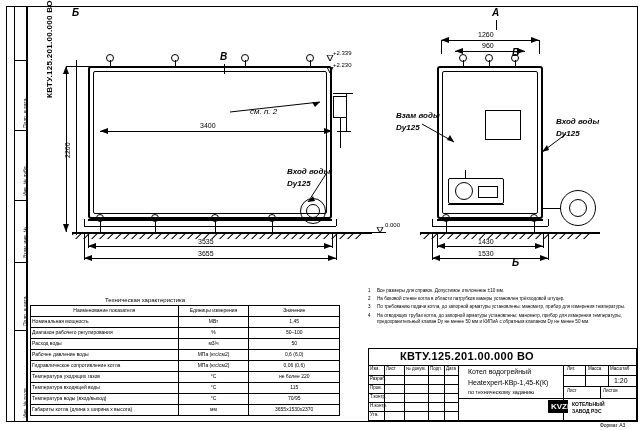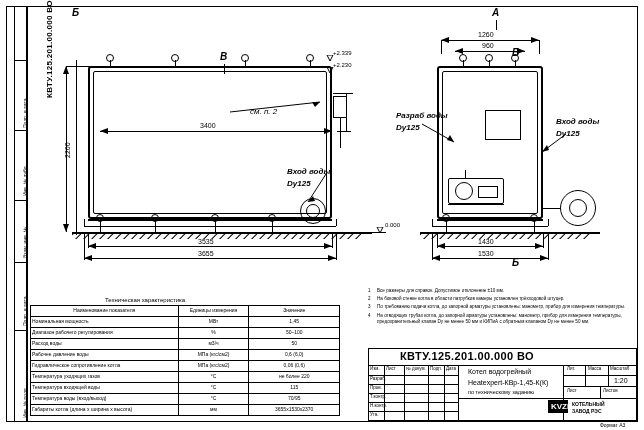--- a/index.html
+++ b/index.html
@@ -259,21 +259,21 @@
 
   <div class="txt t10 ital" style="left:492px;top:8px;">А</div>
   <div class="ln v1" style="left:496px;top:20px;height:10px;"></div>
   <div class="txt t10 ital" style="left:512px;top:48px;">Б</div>
   <div class="txt t10 ital" style="left:512px;top:258px;">Б</div>
 
   <svg style="position:absolute;left:420px;top:120px;width:40px;height:30px;">
     <line x1="2" y1="4" x2="34" y2="22" stroke="#000" stroke-width="1"></line>
     <polygon points="34,22 27,20 30,15" fill="#000"></polygon>
   </svg>
-  <div class="txt t8 ital" style="left:396px;top:112px;font-weight:bold;">Разраб воды</div>
+  <div class="txt t8 ital" style="left:396px;top:112px;font-weight:bold;">Взам воды</div>
   <div class="txt t8 ital" style="left:396px;top:124px;font-weight:bold;">Dу125</div>
 
   <svg style="position:absolute;left:540px;top:130px;width:30px;height:30px;">
     <line x1="26" y1="4" x2="2" y2="22" stroke="#000" stroke-width="1"></line>
     <polygon points="2,22 9,20 7,15" fill="#000"></polygon>
   </svg>
   <div class="txt t8 ital" style="left:556px;top:118px;font-weight:bold;">Вход воды</div>
   <div class="txt t8 ital" style="left:556px;top:130px;font-weight:bold;">Dу125</div>
 
   <div class="ln h1" style="left:441px;top:40px;width:98px;"></div>

